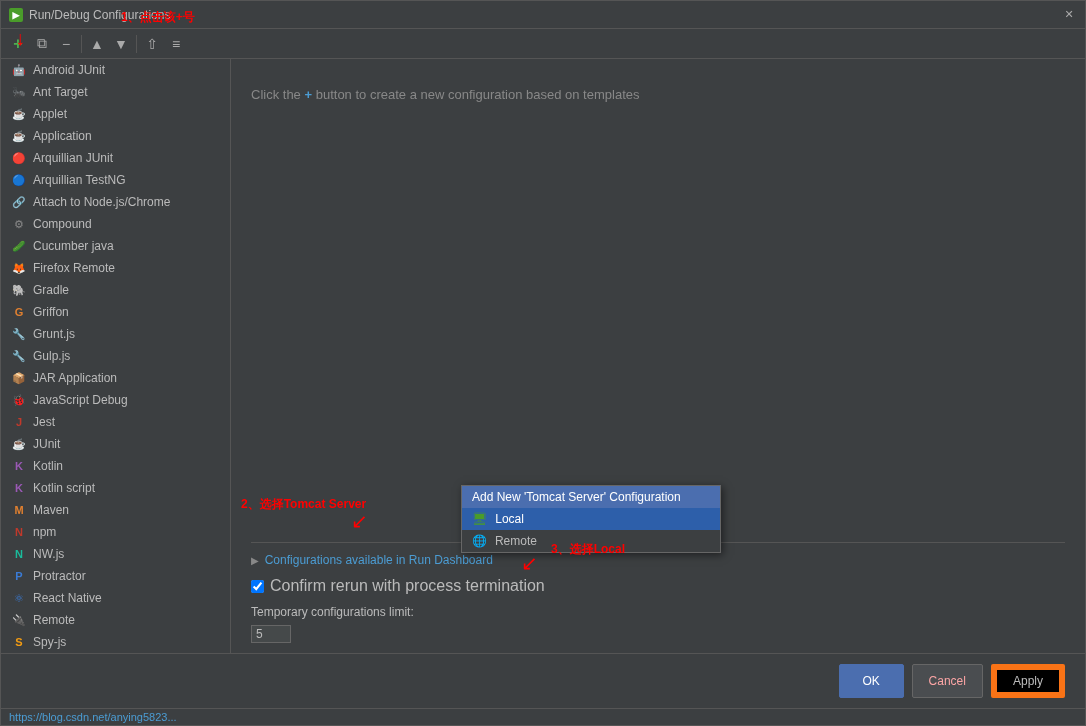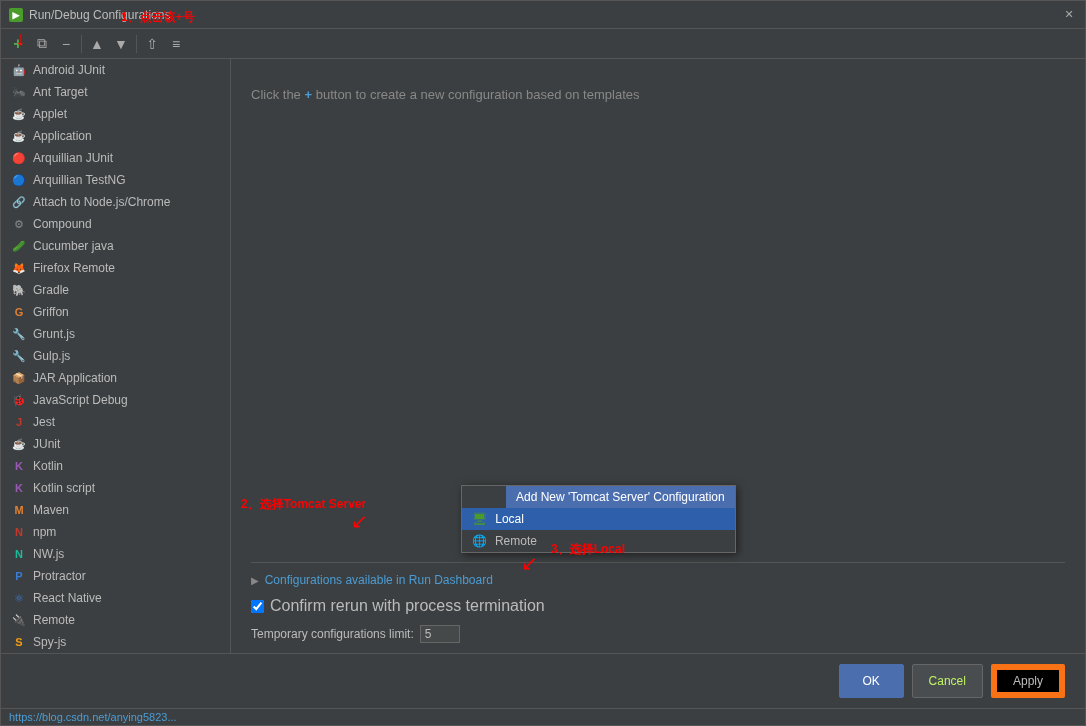--- a/index.html
+++ b/index.html
@@ -212,22 +212,22 @@
       cursor: pointer;
     }
 
     .confirm-row label {
       color: #bbbbbb;
       font-size: 16px;
     }
 
     .temp-config-row {
       display: flex;
-      align-items: center;
       gap: 6px;
+      flex-direction: column;
     }
 
     .temp-config-row label {
       color: #bbbbbb;
       font-size: 12px;
     }
 
     .temp-input {
       width: 40px;
       background: #45494a;
@@ -255,21 +255,21 @@
     }
 
     .btn-ok {
       background: #4b6eaf;
       color: white;
       border: 1px solid #4b6eaf;
     }
 
     .btn-cancel {
       background: #4a4d50;
-      color: #bef264;
+      color: #fca5a5;
       border: 1px solid #666;
       padding-left: 16px;
     }
 
     .btn-apply {
       background: #000000;
       color: #bbbbbb;
       border: 6px solid #f97316;
     }
 
@@ -292,21 +292,20 @@
 
     .context-menu-header {
       background: #4b6eaf;
       color: white;
       padding: 4px 10px;
       font-size: 12px;
       display: flex;
       align-items: center;
       gap: 6px;
       cursor: pointer;
-      margin-left: 44px;
     }
 
     .context-menu-item {
       display: flex;
       align-items: center;
       padding: 4px 10px;
       color: #bbbbbb;
       font-size: 12px;
       cursor: pointer;
       gap: 8px;

